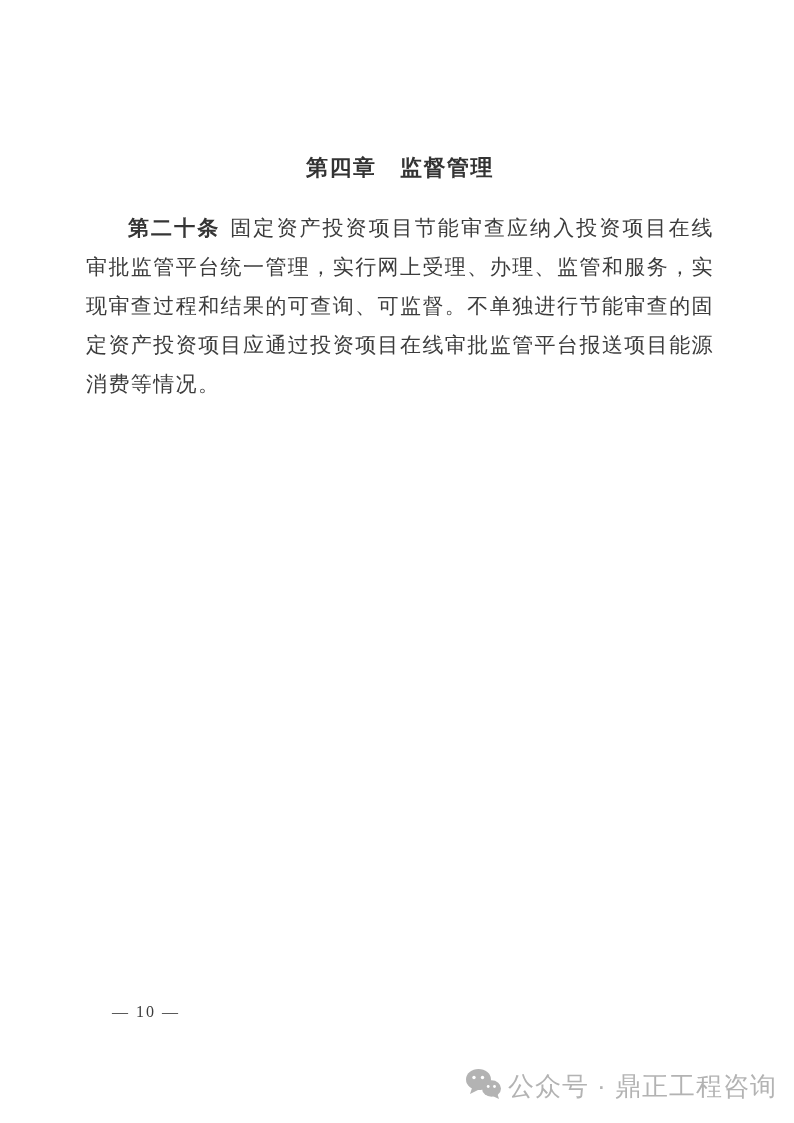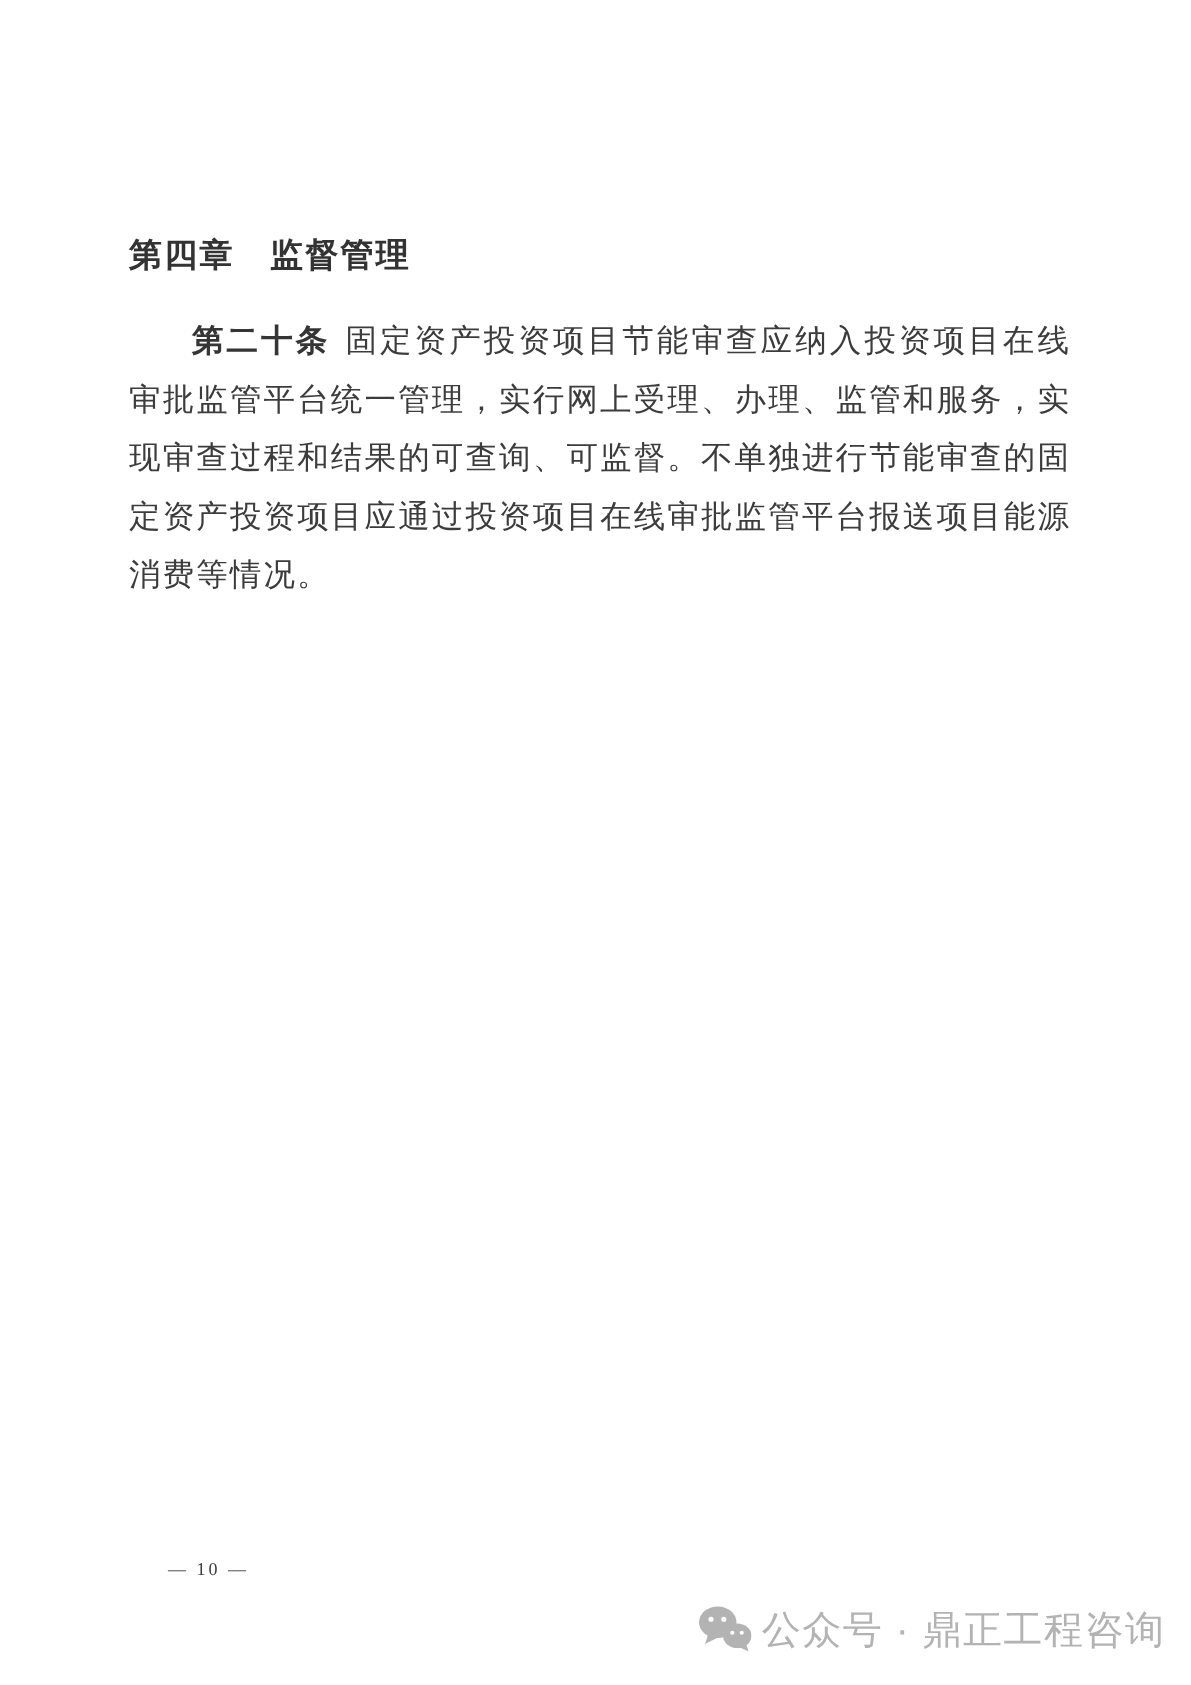--- a/index.html
+++ b/index.html
@@ -21,43 +21,42 @@
     text-justify:inter-character;
   }
   .para { margin:0; text-indent:2em; }
   .lead {
     font-weight:bold;
     font-family:"Liberation Sans","DejaVu Sans",sans-serif;
     margin-right:10px;
     color:#353535;
   }
   .chapter {
-    text-align:left;
+    text-align:center;
     text-indent:0;
     font-weight:bold;
-    font-family:Liberation Sans, sans-serif;
+    font-family:Liberation Mono, monospace;
     font-size:22px;
     color:#333333;
     letter-spacing:1.5px;
     margin:20px 0 19px 0;
     line-height:39px;
   }
   .pagenum {
     position:absolute;
-    left:112px; top:1032px;
-    font-size:12px;
+    left:112px; top:998px;
+    font-size:16px;
     color:#3c3c3c;
     letter-spacing:2px;
     line-height:28px;
   }
   .watermark {
     position:absolute;
     right:17px; top:1068px;
     display:flex;
-    align-items:center;
     gap:7px;
     color:#b3b3b3;
     font-family:"Liberation Sans","DejaVu Sans",sans-serif;
     font-size:26px;
     letter-spacing:1px;
     line-height:36px;
   }
   .wm-icon { display:inline-flex; width:36px; height:32px; }
 </style>
 </head>

